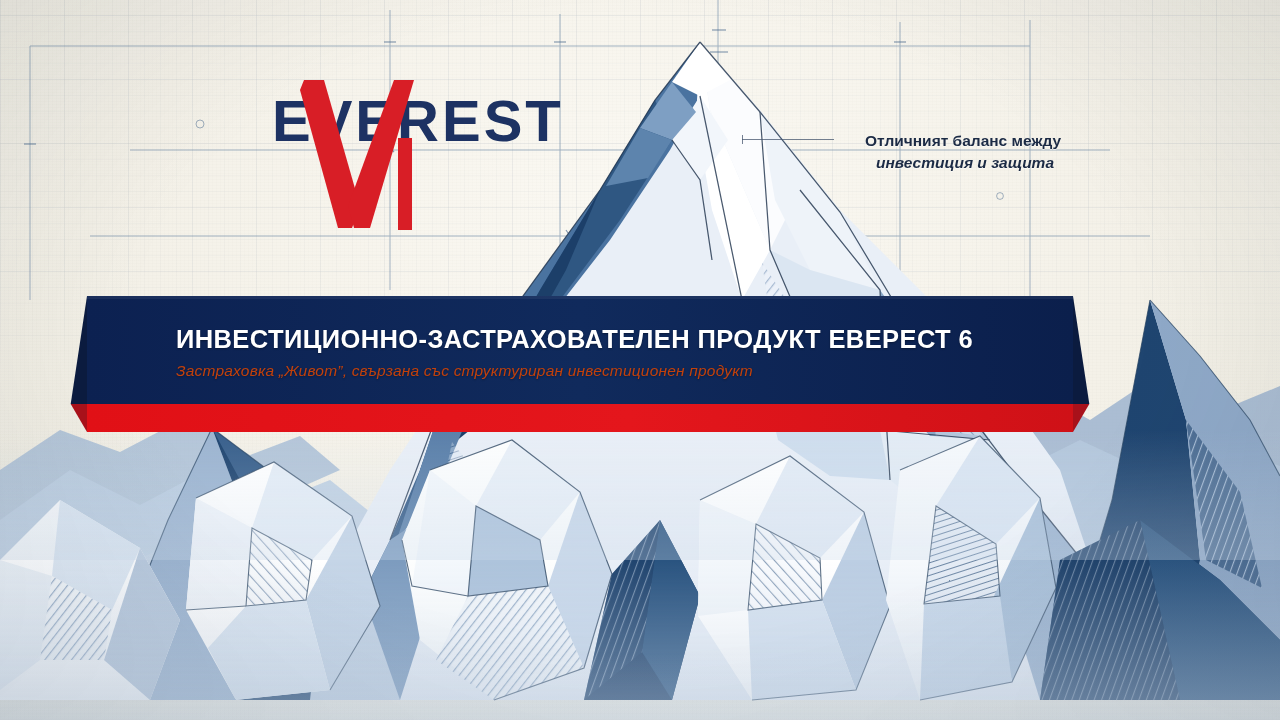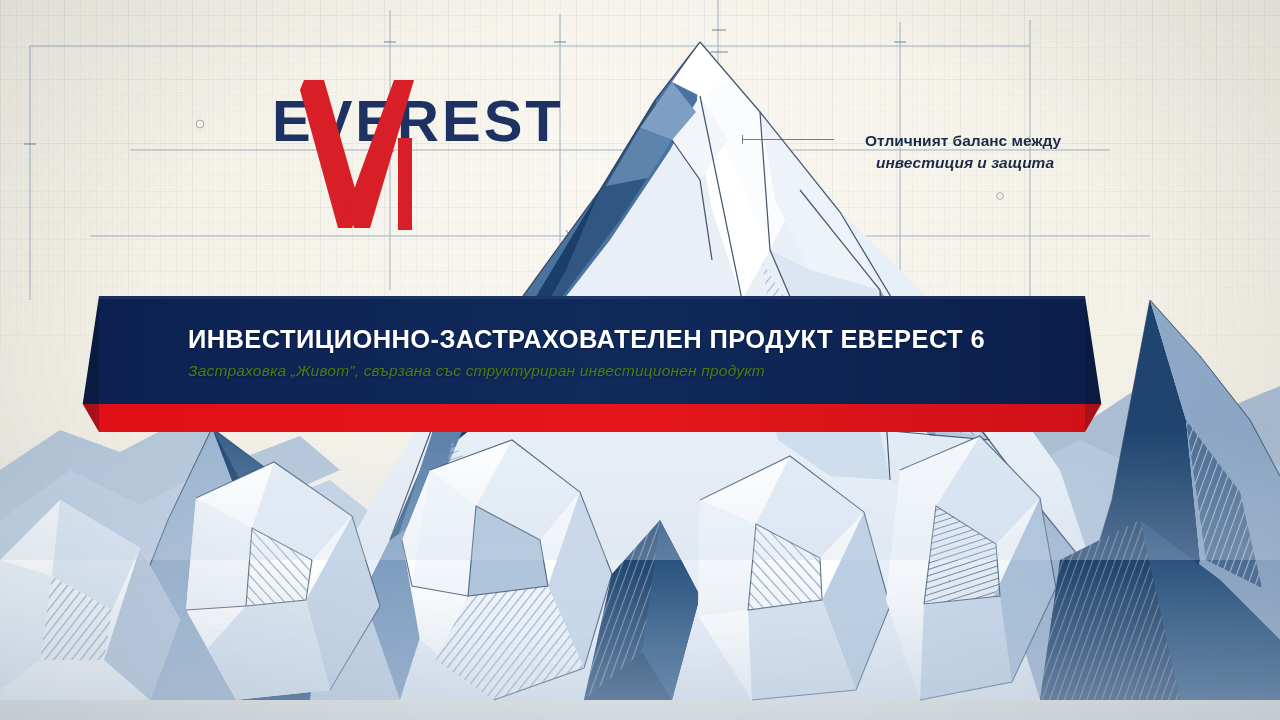--- a/index.html
+++ b/index.html
@@ -108,21 +108,21 @@
     top: 135px;
     width: 1px;
     height: 9px;
     background: #46566e;
     opacity: .75;
   }
 
   
   #banner {
     position: absolute;
-    left: 12px;
+    left: 0;
     top: 280px;
     width: 1160px;
     height: 165px;
   }
   #banner-text {
     position: absolute;
     left: 176px;
     top: 45px;
     width: 900px;
   }
@@ -130,21 +130,21 @@
     color: #ffffff;
     font-size: 25.5px;
     font-weight: 700;
     letter-spacing: .4px;
     line-height: 1.1;
     white-space: nowrap;
     text-shadow: 0 1px 2px rgba(0,0,0,.35);
   }
   #banner-subtitle {
     margin-top: 9px;
-    color: #4d7c0f;
+    color: #c2410c;
     font-size: 15.5px;
     font-weight: 500;
     font-style: italic;
     letter-spacing: .2px;
     white-space: nowrap;
     text-shadow: 0 1px 2px rgba(0,0,0,.30);
   }
 </style>
 </head>
 <body>

